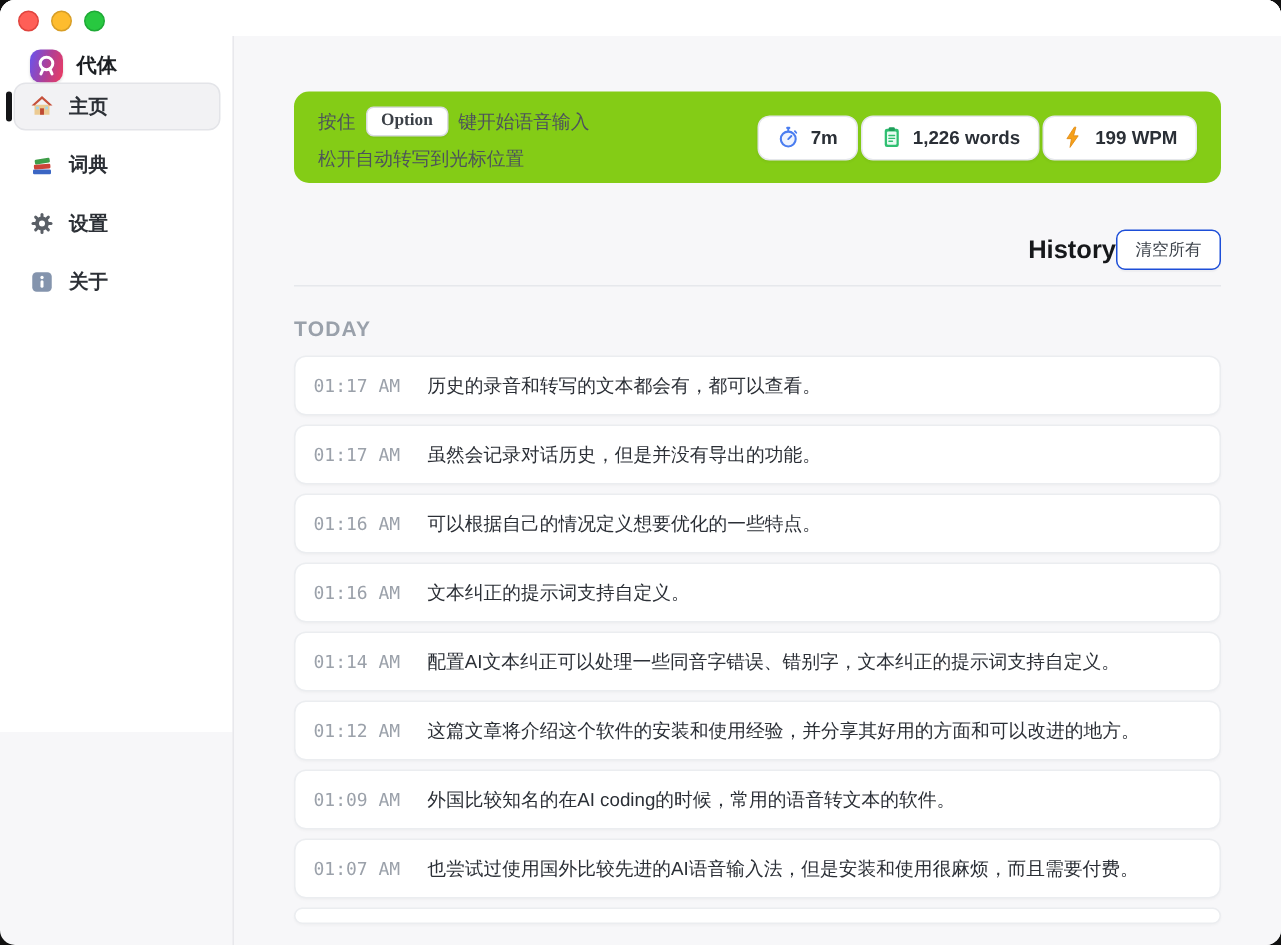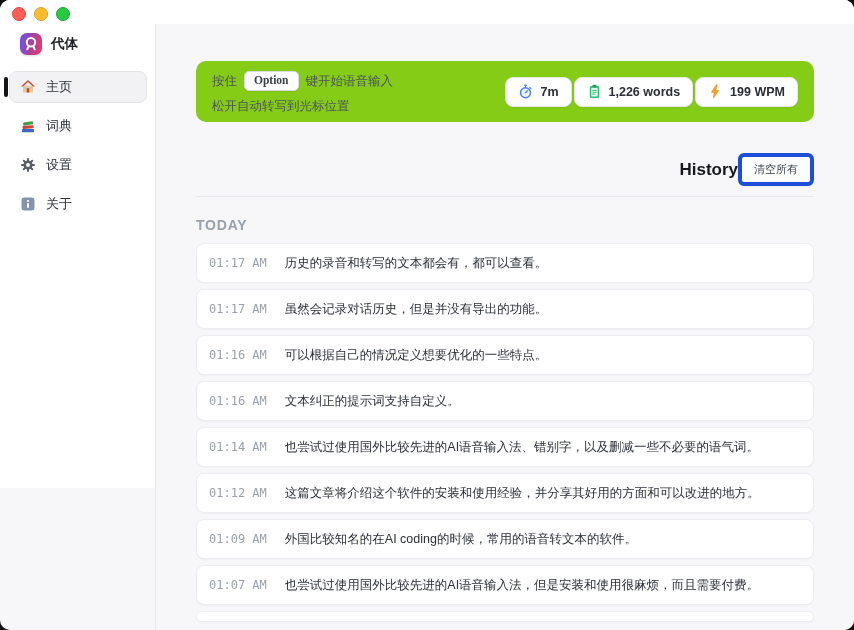--- a/index.html
+++ b/index.html
@@ -17,21 +17,21 @@
   .light.green{background:#28c840;border:0.5px solid #1eaa36;}
   
   .sidebar{position:absolute;left:0;top:0;width:155px;height:488px;background:#fff;z-index:2;}
   .side-divider{position:absolute;left:155px;top:22px;bottom:0;width:1px;background:#e8e8ec;z-index:3;}
   .app-header{display:flex;align-items:center;gap:9px;padding:33px 0 0 20px;}
   .app-icon{width:22px;height:22px;border-radius:7px;flex:0 0 auto;
     background:linear-gradient(105deg,#6d52e8 5%,#b23f93 55%,#ee3b5f 100%);
     display:flex;align-items:center;justify-content:center;
     box-shadow:0 1px 2px rgba(0,0,0,.15);}
   .app-name{font-size:13.5px;font-weight:700;color:#1c1f23;}
-  .nav{margin-top:16px;padding:0 8px 0 9px;position:relative;}
+  .nav{padding:0 8px 0 9px;position:relative;font-weight:bold;}
   .nav-item{position:relative;height:30px;border-radius:8px;display:flex;align-items:center;
     gap:10px;padding:0 10px;margin-bottom:7px;border:1px solid transparent;
     font-size:13px;color:#2c3036;cursor:default;}
   .nav-item.active{background:#f2f2f4;border-color:#e3e4e8;}
   .nav-item.active::before{content:"";position:absolute;left:-6px;top:50%;transform:translateY(-50%);
     width:3.5px;height:20px;background:#141517;border-radius:3px;}
   .nav-icon{width:16px;height:16px;flex:0 0 auto;display:flex;}
   
   .main{position:absolute;left:156px;top:0;right:0;bottom:0;background:#f7f7f9;}
   .main-titlestrip{height:24px;background:#fff;}
@@ -45,21 +45,21 @@
     font-family:Liberation Serif, serif;font-size:11.5px;font-weight:700;
     color:#3a3f46;margin:0 7px;box-shadow:0 1px 1px rgba(0,0,0,.05);}
   .badges{display:flex;gap:2px;}
   .badge{background:#fff;border:1px solid #e5e7eb;border-radius:8px;height:28px;padding:0 12px;
     display:flex;align-items:center;gap:7px;font-size:12.5px;font-weight:700;color:#2a2f36;
     box-shadow:0 1px 2px rgba(16,24,40,.05);white-space:nowrap;}
   .badge svg{display:block;}
   
   .history-head{margin-top:31px;display:flex;align-items:center;justify-content:flex-end;}
   .history-title{font-size:17px;font-weight:700;color:#16181b;}
-  .clear-btn{font-size:11px;color:#3c424a;background:#fff;border:4px solid #1d4ed8;border-radius:6px;
+  .clear-btn{font-size:11px;color:#3c424a;background:#fff;border:1px solid #1d4ed8;border-radius:6px;
     padding:5px 12px;box-shadow:0 1px 1px rgba(16,24,40,.04);cursor:default;
     font-family:"Liberation Sans","DejaVu Sans",sans-serif;}
   .history-divider{margin-top:10px;border-top:1px solid #e6e8ec;height:0;}
   .group-label{margin-top:20px;font-size:14px;font-weight:700;letter-spacing:.8px;color:#9aa1ab;}
   .entries{margin-top:10px;}
   .entry{height:40px;background:#fff;border:1px solid #ebedf0;border-radius:8px;display:flex;
     align-items:center;gap:18px;padding:0 12px;margin-bottom:6px;box-sizing:border-box;
     box-shadow:0 1px 2px rgba(16,24,40,.03);overflow:hidden;}
   .entry-time{font-family:"DejaVu Sans Mono","Liberation Mono",monospace;font-size:12px;
     color:#9ba1aa;white-space:nowrap;flex:0 0 auto;}
@@ -208,21 +208,21 @@
         <div class="entry">
           <span class="entry-time">01:16 AM</span>
           <span class="entry-text">可以根据自己的情况定义想要优化的一些特点。</span>
         </div>
         <div class="entry">
           <span class="entry-time">01:16 AM</span>
           <span class="entry-text">文本纠正的提示词支持自定义。</span>
         </div>
         <div class="entry">
           <span class="entry-time">01:14 AM</span>
-          <span class="entry-text">也尝试过使用国外比较先进的AI语音输入法、错别字，以及删减一些不必要的语气词。</span>
+          <span class="entry-text">配置AI文本纠正可以处理一些同音字错误、错别字，文本纠正的提示词支持自定义。</span>
         </div>
         <div class="entry">
           <span class="entry-time">01:12 AM</span>
           <span class="entry-text">这篇文章将介绍这个软件的安装和使用经验，并分享其好用的方面和可以改进的地方。</span>
         </div>
         <div class="entry">
           <span class="entry-time">01:09 AM</span>
           <span class="entry-text">外国比较知名的在AI coding的时候，常用的语音转文本的软件。</span>
         </div>
         <div class="entry">

